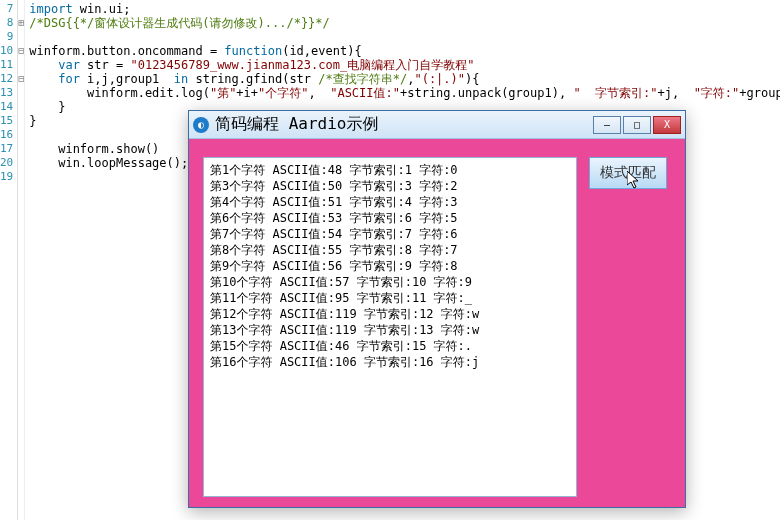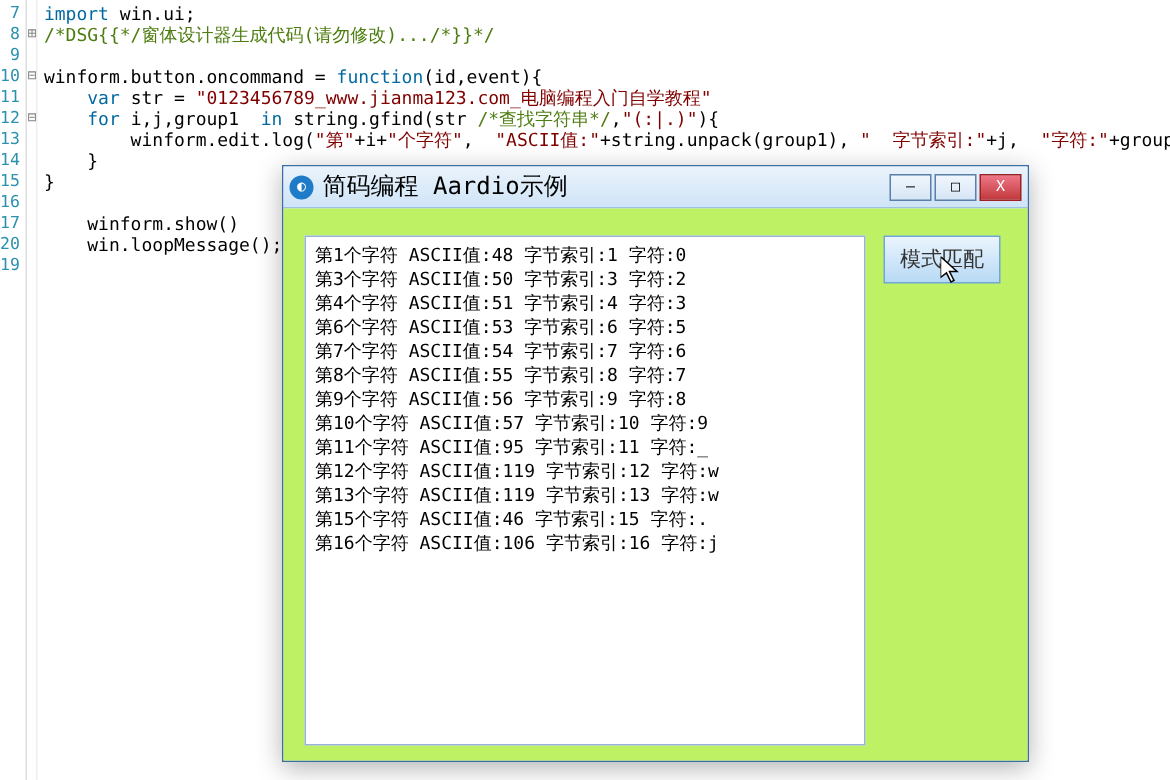--- a/index.html
+++ b/index.html
@@ -15,21 +15,21 @@
 .str { color: #800000; }
 .cmt { color: #4d7c0f; }
 .txt { color: #000; }
 .win { position: absolute; left: 188px; top: 110px; width: 498px; height: 398px; border: 1px solid #3b6ea5; background: #fff; box-shadow: 0 4px 16px rgba(0,0,0,0.3); }
 .titlebar { height: 28px; background: linear-gradient(#eaf3fb, #cfe4f7); display: flex; align-items: center; padding: 0 4px; border-bottom: 1px solid #a0c0e0; }
 .titlebar-icon { width: 16px; height: 16px; background: #1e7bc8; border-radius: 50%; margin-right: 6px; display: flex; align-items: center; justify-content: center; color: #fff; font-size: 10px; }
 .titlebar-text { flex: 1; color: #000; font-size: 16px; }
 .winbtns { display: flex; gap: 2px; }
 .winbtn { width: 28px; height: 18px; border: 1px solid #5a7fa8; background: linear-gradient(#f0f6fc, #d6e6f5); font-size: 10px; display: flex; align-items: center; justify-content: center; cursor: pointer; }
 .winbtn.close { background: linear-gradient(#e78, #c1393c); color: #fff; border-color: #a02020; }
-.client { position: absolute; top: 28px; left: 0; right: 0; bottom: 0; background: #bef264; }
+.client { position: absolute; top: 28px; left: 0; right: 0; bottom: 0; background: #ec4899; }
 .edit-box { position: absolute; left: 14px; top: 18px; width: 374px; height: 340px; background: #fff; border: 1px solid #96b4d4; overflow-y: scroll; padding: 4px 6px; font-size: 12px; line-height: 16px; font-family: "SimSun", monospace; }
 .edit-box div { white-space: nowrap; }
 .action-btn { position: absolute; right: 18px; top: 18px; width: 78px; height: 32px; background: linear-gradient(#eaf4fd, #b8daf5); border: 1px solid #6fa8d8; display: flex; align-items: center; justify-content: center; cursor: pointer; font-size: 14px; color: #333; }
 .cursor-arrow { position: absolute; right: 42px; top: 32px; pointer-events: none; z-index: 10; }
 </style>
 </head>
 <body>
 
 <div class="editor">
   <div class="gutter" id="gutter">

